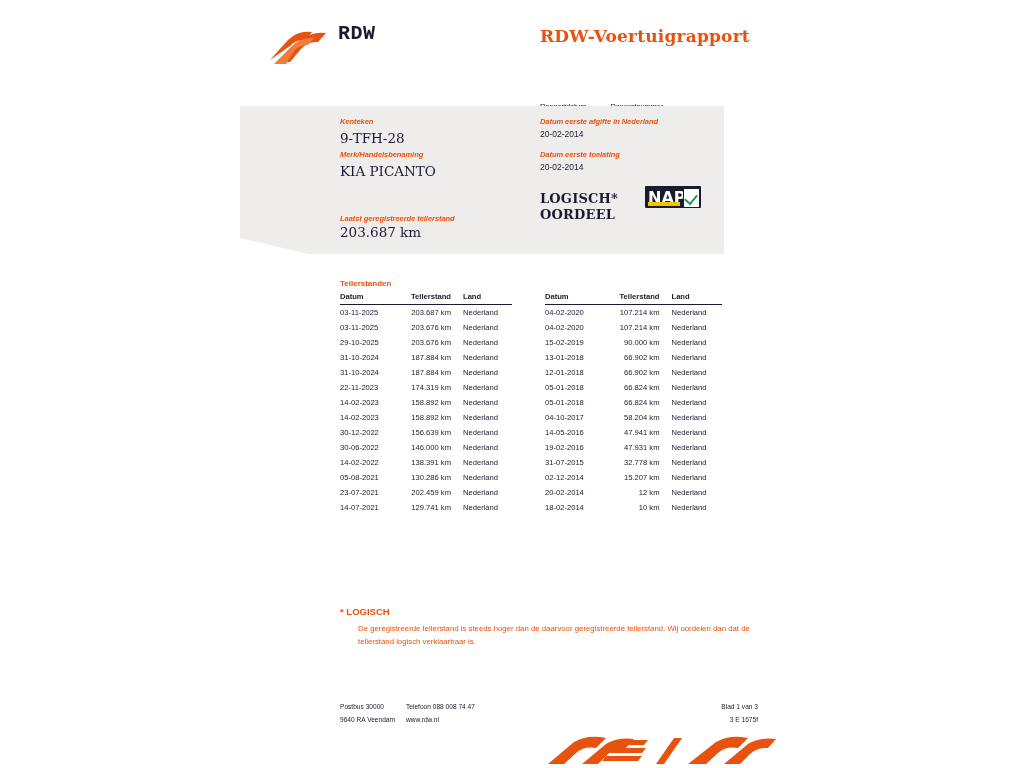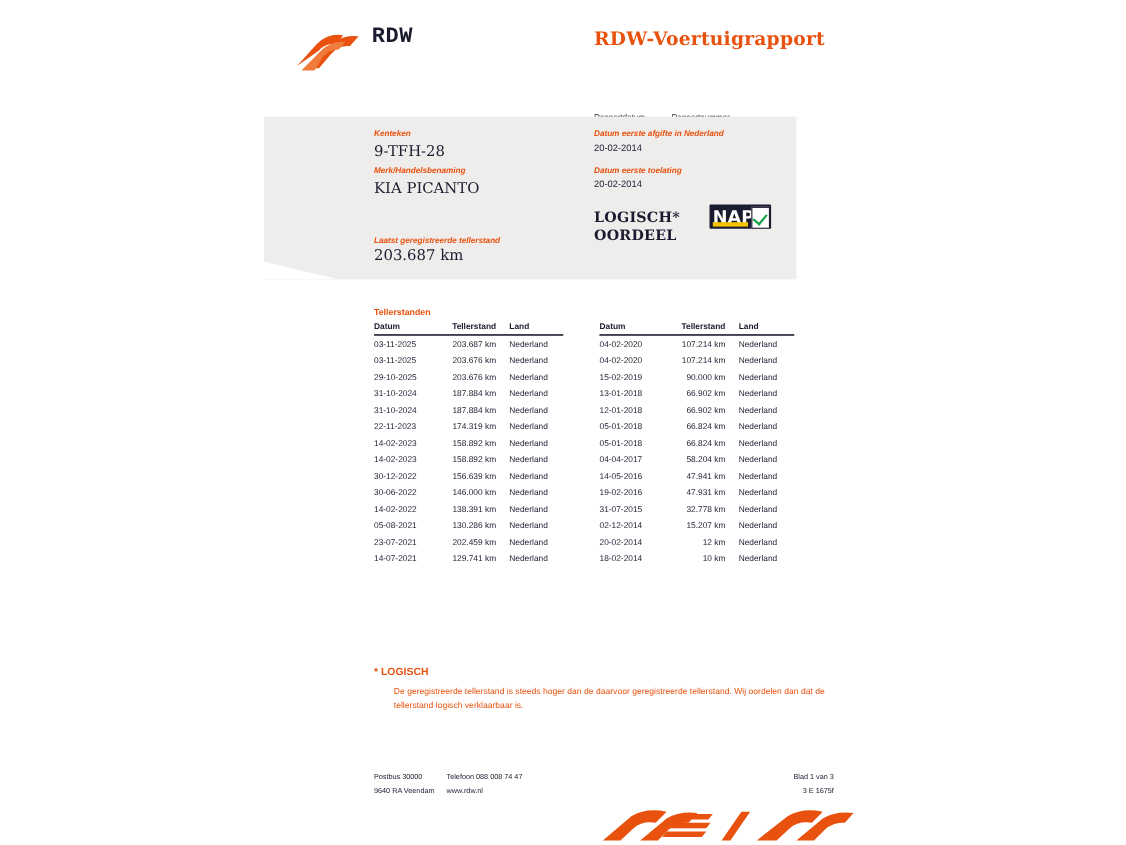--- a/index.html
+++ b/index.html
@@ -442,21 +442,21 @@
           <td class="date">05-01-2018</td>
           <td class="num">66.824 km</td>
           <td class="land">Nederland</td>
         </tr>
         <tr>
           <td class="date">05-01-2018</td>
           <td class="num">66.824 km</td>
           <td class="land">Nederland</td>
         </tr>
         <tr>
-          <td class="date">04-04-2017</td>
+          <td class="date">04-10-2017</td>
           <td class="num">58.204 km</td>
           <td class="land">Nederland</td>
         </tr>
         <tr>
           <td class="date">14-05-2016</td>
           <td class="num">47.941 km</td>
           <td class="land">Nederland</td>
         </tr>
         <tr>
           <td class="date">19-02-2016</td>

